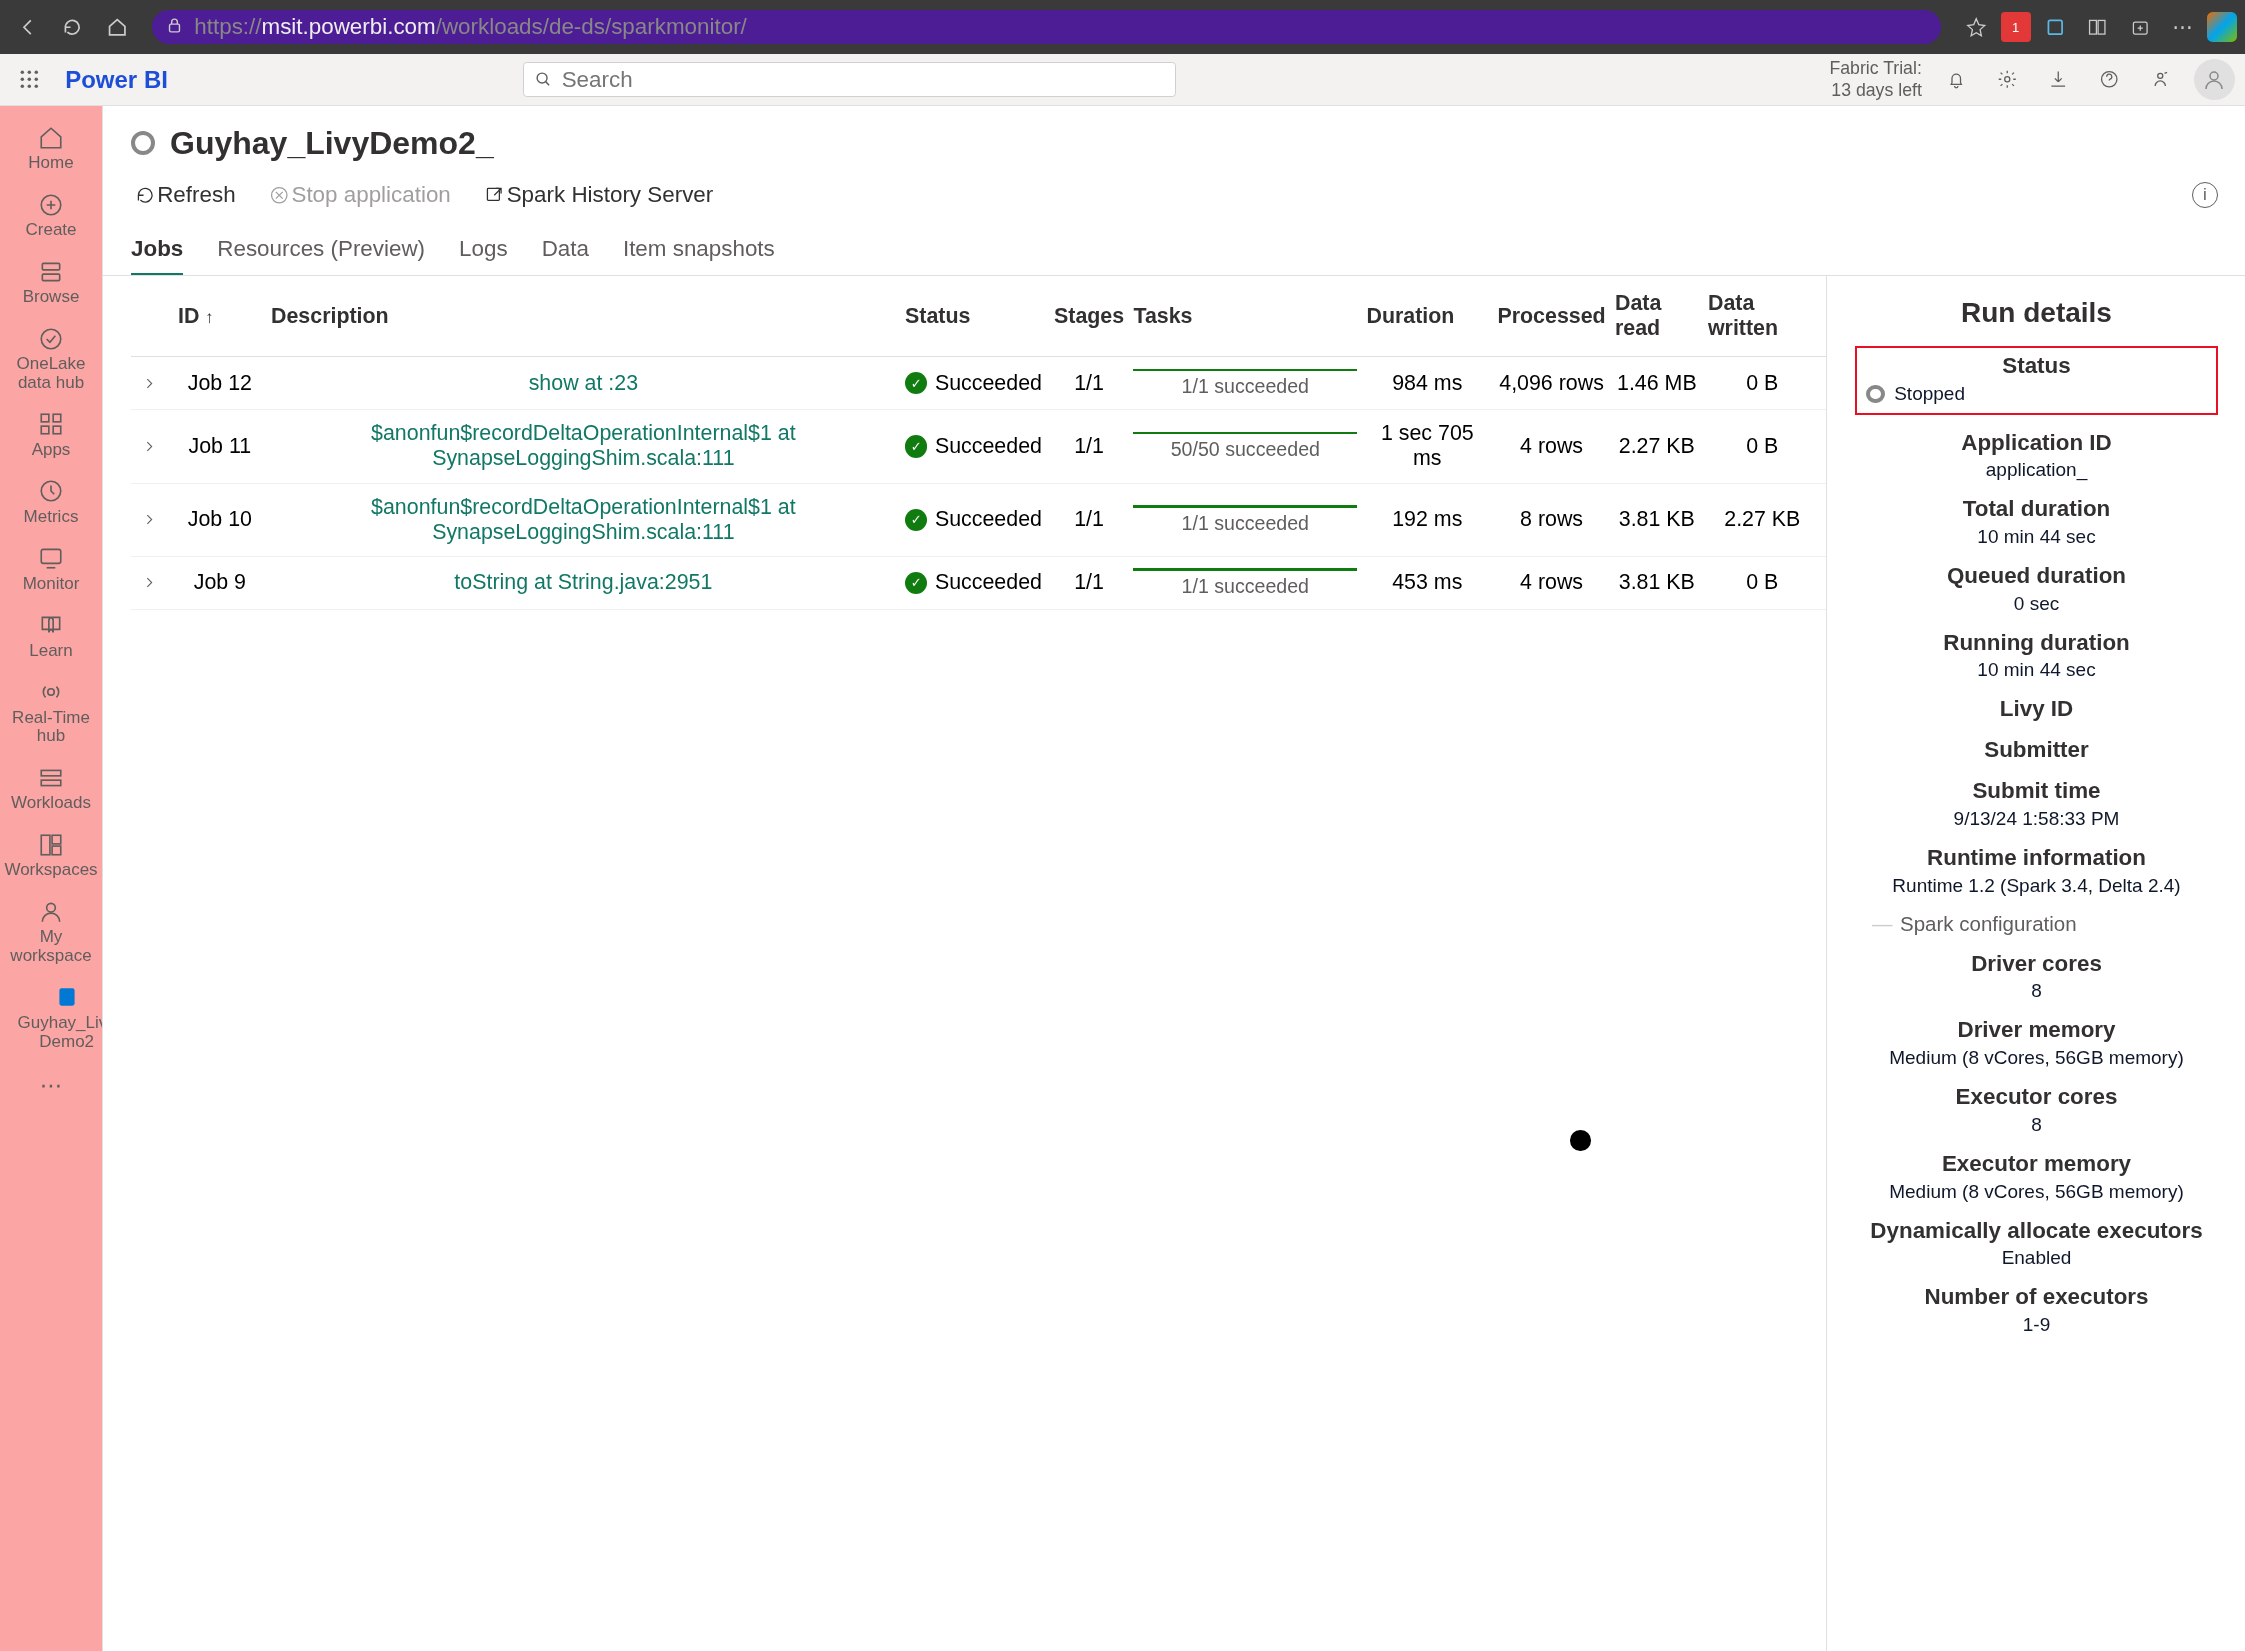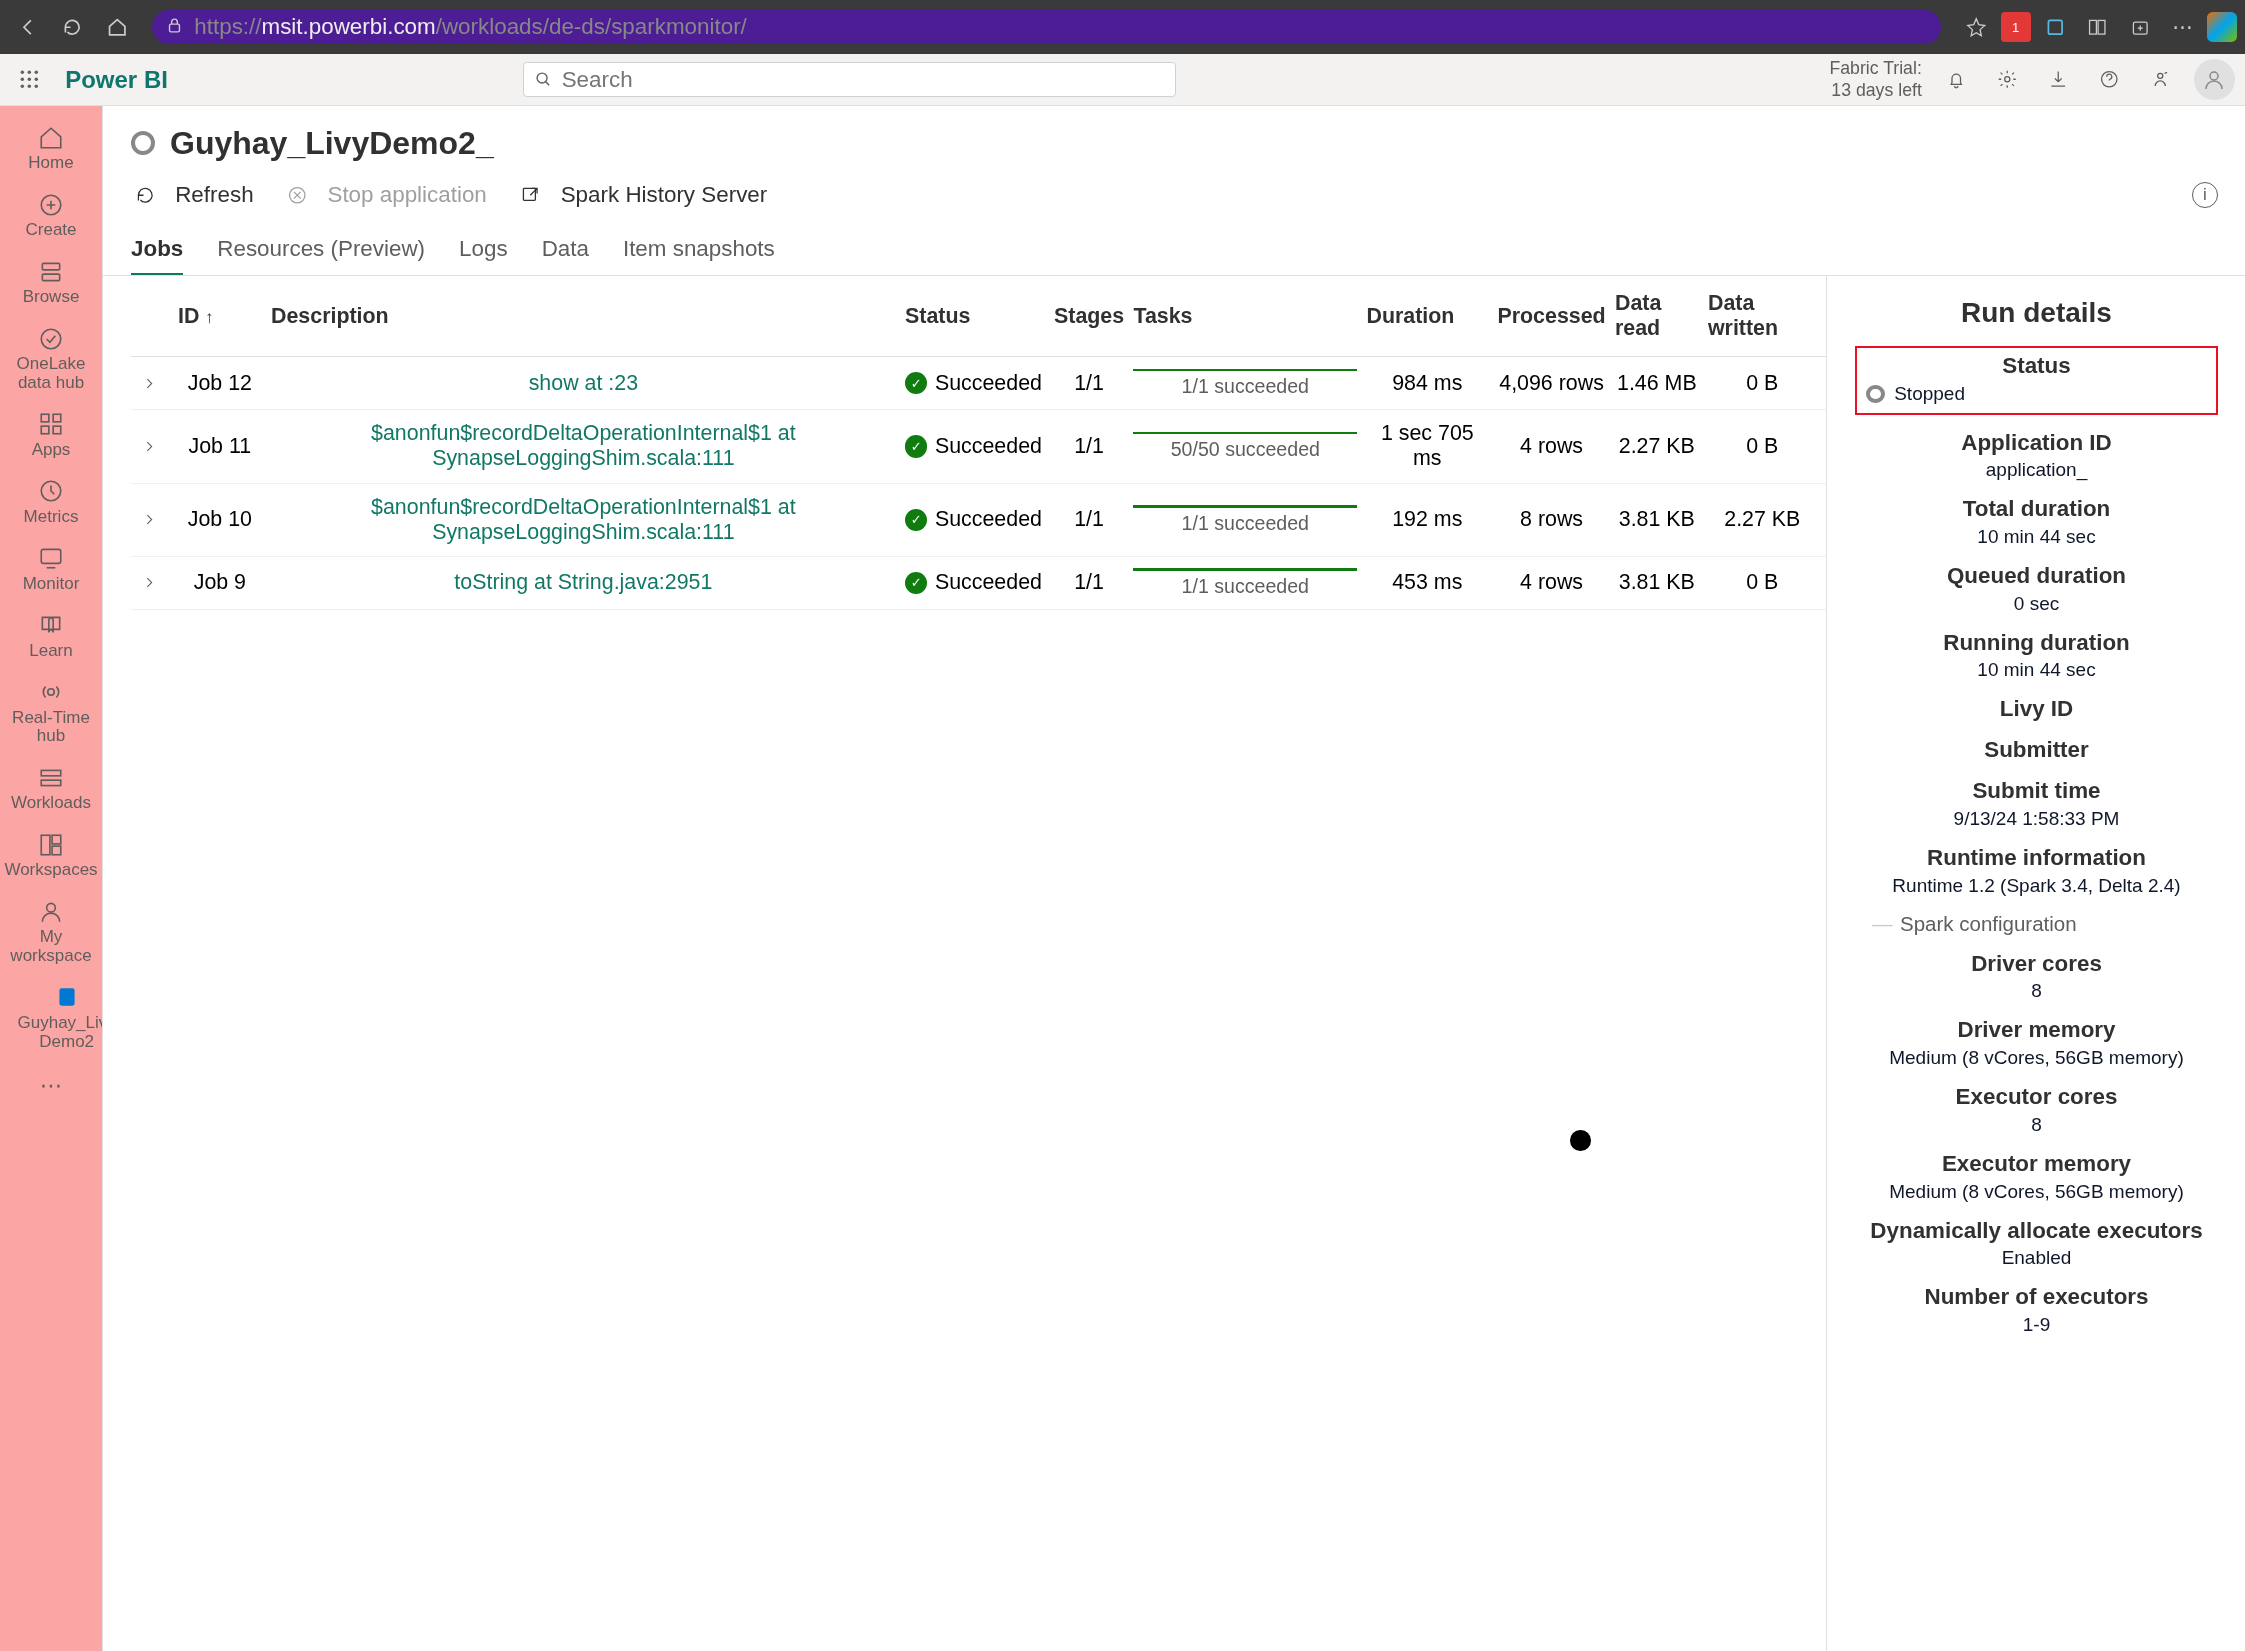--- a/index.html
+++ b/index.html
@@ -14,21 +14,21 @@
     .browser-bar .right-icons { display: flex; gap: 5.6px; align-items: center; }
     .browser-bar .ext-badge { width: 30px; height: 30px; border-radius: 3.7px; display: flex; align-items: center; justify-content: center; font-size: 13px; }
     .ext-red { background: #e23838; color: white; }
     .ext-blue { color: #5bb8e6; }
     .copilot { width: 30px; height: 30px; border-radius: 5.6px; background: linear-gradient(135deg,#f06c00,#00a4ef,#7fba00); }
     
     
     .app-bar { height: 52px; background: #f3f2f1; display: flex; align-items: center; padding: 0 11.2px; border-bottom: 0.9px solid #e0e0e0; }
     .waffle { width: 37px; height: 37px; display: flex; align-items: center; justify-content: center; cursor: pointer; }
     .waffle svg { fill: #616161; }
-    .app-name { font-size: 24px; font-weight: 600; color: #0f766e; margin-left: 17px; }
+    .app-name { font-size: 24px; font-weight: 600; color: #1d4ed8; margin-left: 17px; }
     .search-box { margin-left: auto; margin-right: auto; position: relative; left: -149px; width: 653px; height: 35px; background: white; border: 0.9px solid #d0d0d0; border-radius: 3.7px; display: flex; align-items: center; padding: 0 11.2px; }
     .search-box svg { fill: #616161; margin-right: 9.3px; }
     .search-box input { border: none; outline: none; flex: 1; font-size: 22.4px; color: #605e5c; }
     .app-bar-right { display: flex; align-items: center; gap: 17px; }
     .trial-text { font-size: 17.7px; color: #605e5c; text-align: right; line-height: 1.2; }
     .app-bar-right .icon-btn { width: 34px; height: 34px; display: flex; align-items: center; justify-content: center; cursor: pointer; }
     .avatar { width: 41px; height: 41px; border-radius: 50%; background: #e0e0e0; display: flex; align-items: center; justify-content: center; }
     
     
     .layout { display: flex; height: calc(1652px - 54px - 52px); }
@@ -38,21 +38,21 @@
     .rail-item.current { position: relative; padding-left: 35px; }
     .rail-more { text-align: center; padding: 11.2px 0; color: #605e5c; font-size: 22.4px; cursor: pointer; }
     
     
     .main { flex: 1; background: white; display: flex; flex-direction: column; overflow: hidden; }
     .page-header { padding: 18.6px 28px 7.5px 28px; display: flex; align-items: center; gap: 15px; }
     .page-header .status-dot { width: 24px; height: 24px; border-radius: 50%; border: 4.7px solid #888; background: white; }
     .page-header h1 { font-size: 32px; font-weight: 600; color: #323130; }
     
     .toolbar { padding: 7.5px 28px 11.2px 28px; display: flex; align-items: center; gap: 26px; }
-    .toolbar-btn { display: flex; align-items: center; gap: 20px; font-size: 22.4px; color: #323130; cursor: pointer; padding: 5.6px 3.7px; }
+    .toolbar-btn { display: flex; align-items: center; gap: 2px; font-size: 22.4px; color: #323130; cursor: pointer; padding: 5.6px 3.7px; }
     .toolbar-btn.disabled { color: #a19f9d; cursor: not-allowed; }
     .toolbar-btn svg { stroke: currentColor; fill: none; stroke-width: 1.5; }
     .toolbar-info { margin-left: auto; width: 26px; height: 26px; border: 1.4px solid #605e5c; border-radius: 50%; display: flex; align-items: center; justify-content: center; font-size: 17px; color: #605e5c; cursor: pointer; }
     
     .tabs { padding: 0 28px; border-bottom: 0.9px solid #e0e0e0; display: flex; gap: 34px; }
     .tab { padding: 11.2px 0; font-size: 22.4px; color: #605e5c; cursor: pointer; border-bottom: 2.8px solid transparent; }
     .tab.active { color: #323130; font-weight: 600; border-bottom-color: #117865; }
     
     .content-split { display: flex; flex: 1; overflow: hidden; }
     .table-area { flex: 1; padding: 0 0 0 28px; overflow: auto; position: relative; }

